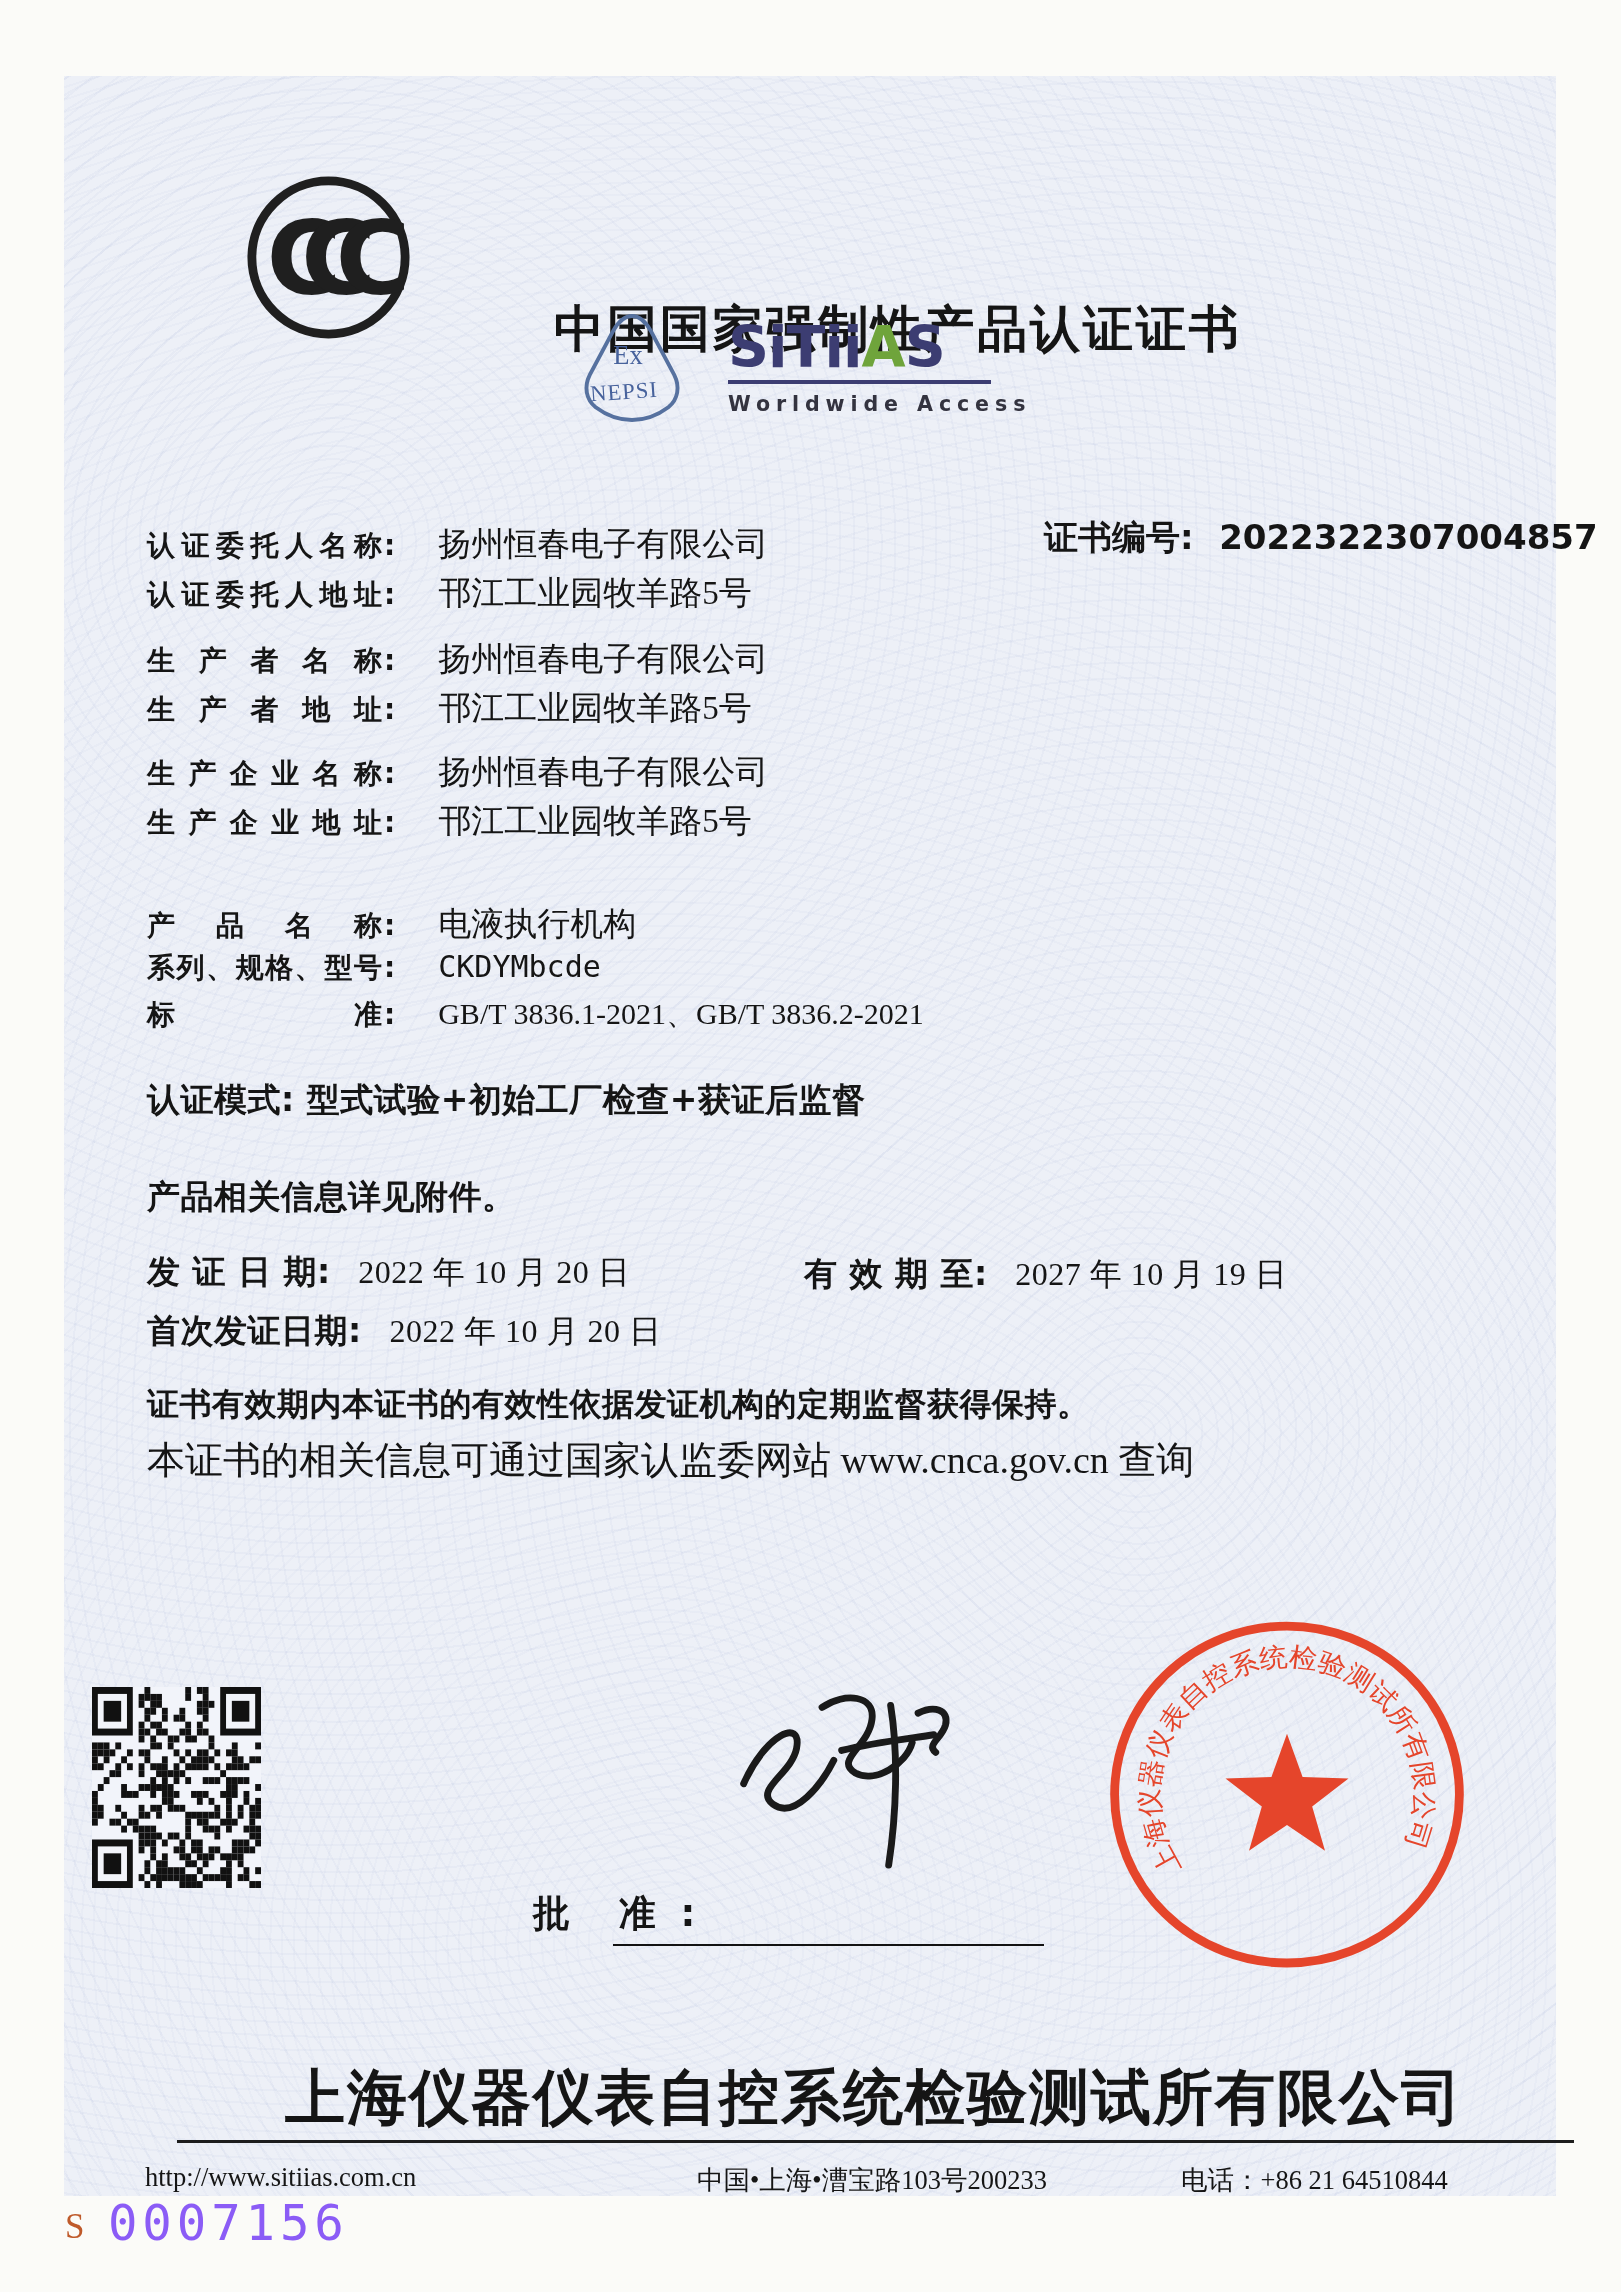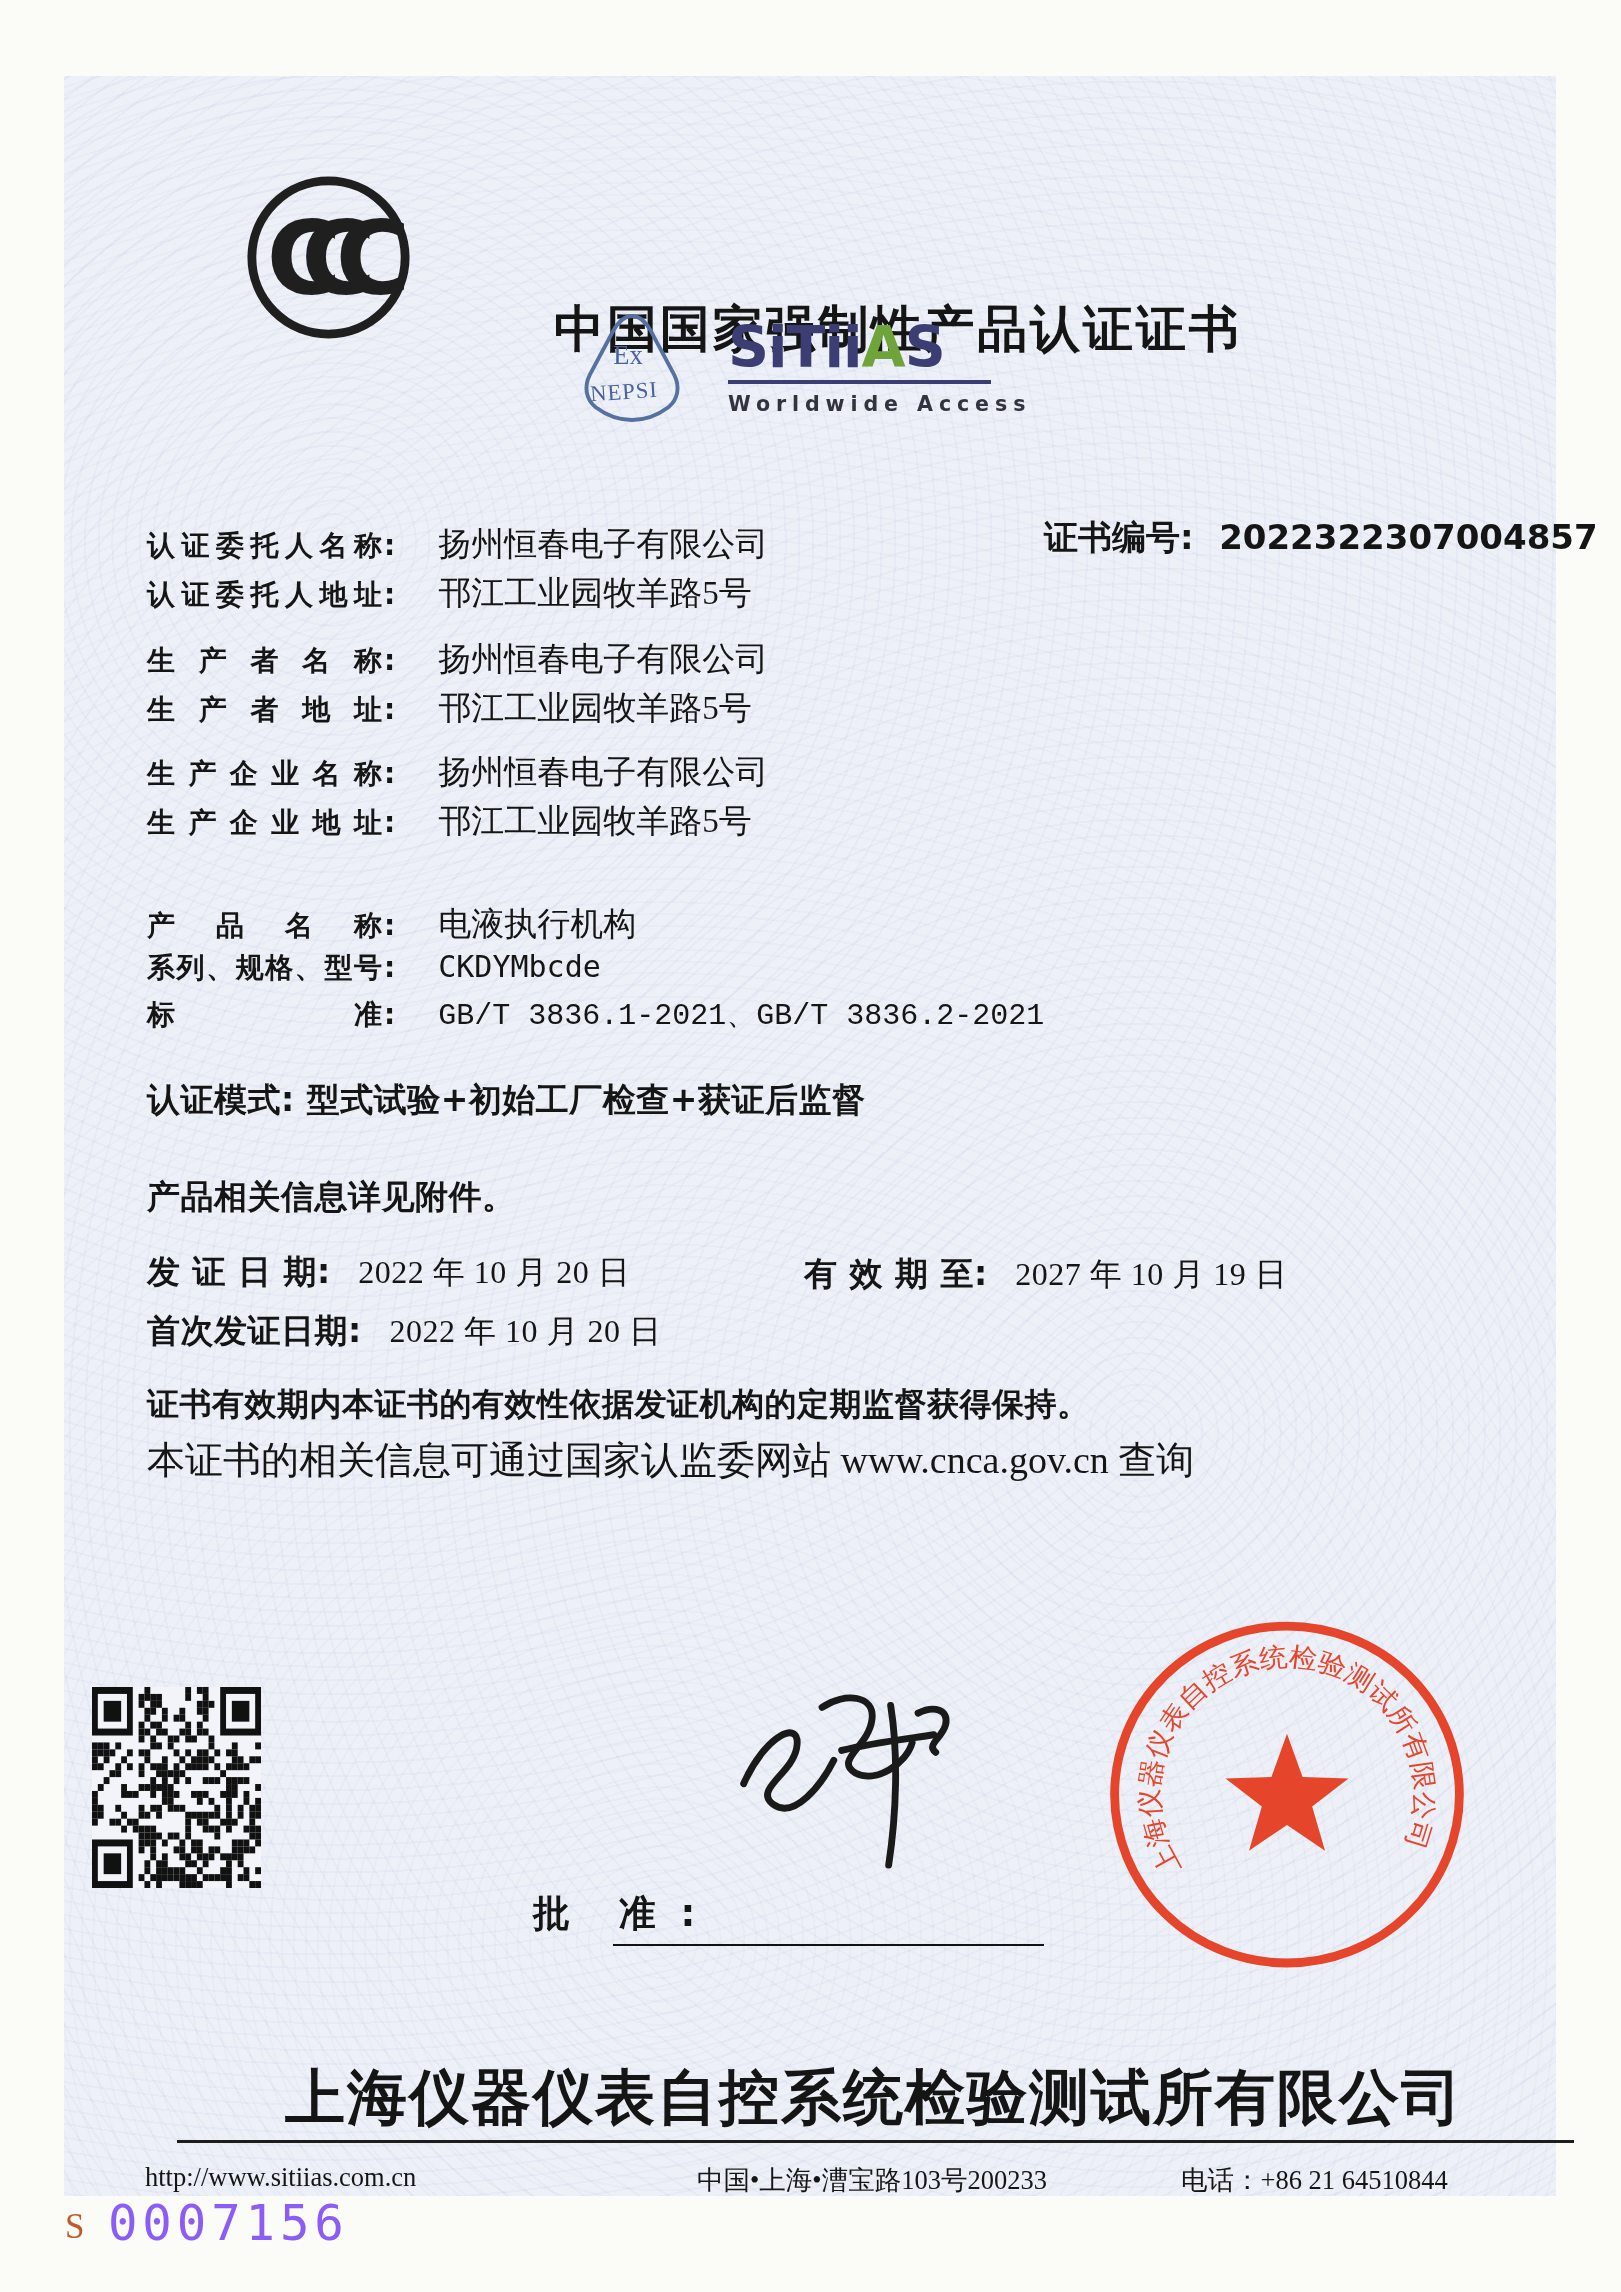--- a/index.html
+++ b/index.html
@@ -115,21 +115,21 @@
   </div>
 
   <div class="abs frow" style="top:446px"><span class="flabel">认证委托人名称</span><span class="fcolon">:</span><span class="fvalue">扬州恒春电子有限公司</span></div>
   <div class="abs frow" style="top:495px"><span class="flabel">认证委托人地址</span><span class="fcolon">:</span><span class="fvalue">邗江工业园牧羊路5号</span></div>
   <div class="abs frow" style="top:561px"><span class="flabel">生产者名称</span><span class="fcolon">:</span><span class="fvalue">扬州恒春电子有限公司</span></div>
   <div class="abs frow" style="top:610px"><span class="flabel">生产者地址</span><span class="fcolon">:</span><span class="fvalue">邗江工业园牧羊路5号</span></div>
   <div class="abs frow" style="top:674px"><span class="flabel">生产企业名称</span><span class="fcolon">:</span><span class="fvalue">扬州恒春电子有限公司</span></div>
   <div class="abs frow" style="top:723px"><span class="flabel">生产企业地址</span><span class="fcolon">:</span><span class="fvalue">邗江工业园牧羊路5号</span></div>
   <div class="abs frow" style="top:872px"><span class="flabel">系列、规格、型号</span><span class="fcolon">:</span><span class="fvalue" style="font-family:'DejaVu Sans Mono',monospace;font-size:30px">CKDYMbcde</span></div>
   <div class="abs frow" style="top:826px"><span class="flabel">产品名称</span><span class="fcolon">:</span><span class="fvalue">电液执行机构</span></div>
-  <div class="abs frow" style="top:918px"><span class="flabel">标准</span><span class="fcolon">:</span><span class="fvalue" style="font-family:Liberation Mono, monospace;font-size:30px">GB/T 3836.1-2021、GB/T 3836.2-2021</span></div>
+  <div class="abs frow" style="top:918px"><span class="flabel">标准</span><span class="fcolon">:</span><span class="fvalue" style="font-family:Liberation Serif, serif;font-size:30px">GB/T 3836.1-2021、GB/T 3836.2-2021</span></div>
 
   <div class="abs boldline" style="top:1002px">认证模式: 型式试验+初始工厂检查+获证后监督</div>
   <div class="abs boldline" style="top:1099px">产品相关信息详见附件。</div>
 
   <div class="abs boldline" style="top:1174px">
     <span>发 证 日 期:</span>
     <span class="datevalue" style="margin-left:15.7px">2022 年 10 月 20 日</span>
   </div>
   <div class="abs boldline" style="left:740px;top:1176px">
     <span>有 效 期 至:</span>

